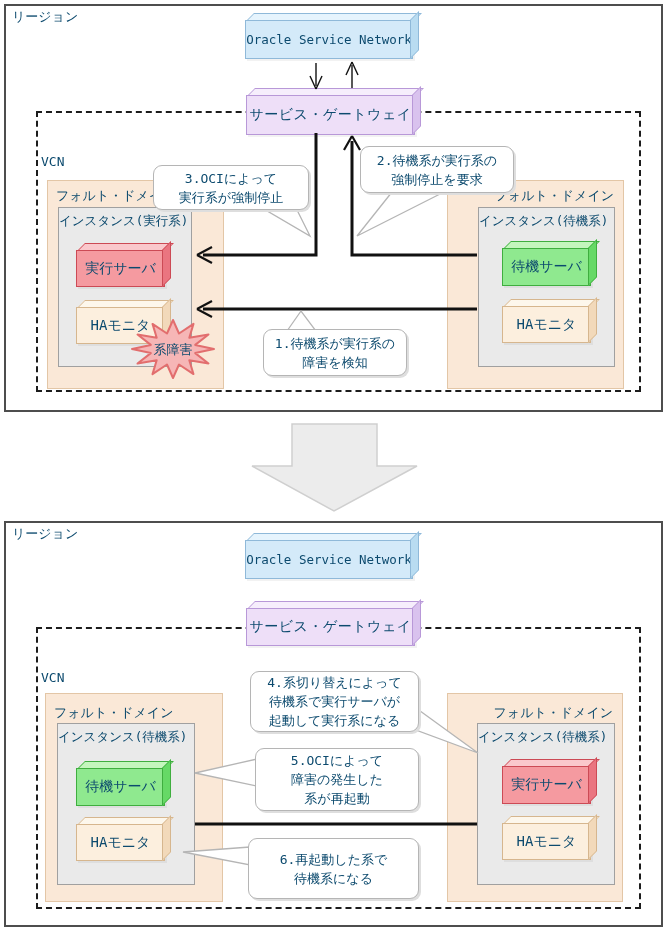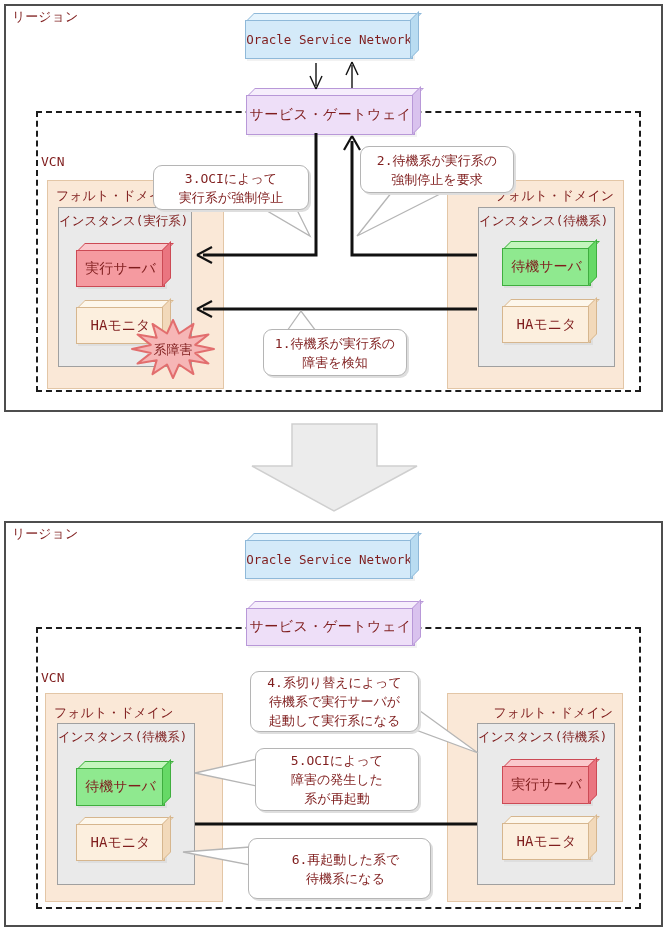--- a/index.html
+++ b/index.html
@@ -1,18 +1,18 @@
 <!DOCTYPE html>
 <html><head>
 <meta charset="utf-8">
 <style>
   html,body{margin:0;padding:0;background:#fff;}
   #stage{
     position:relative;width:668px;height:931px;background:#fff;overflow:hidden;
-    font-family:"DejaVu Sans Mono","Liberation Mono",monospace;color:#7f1d1d;
+    font-family:"DejaVu Sans Mono","Liberation Mono",monospace;color:#0c4a6e;
   }
   .panel{position:absolute;border:2px solid #4d4d4d;background:#fff;}
   .region-label{position:absolute;font-size:13px;z-index:3;}
   .vcn{position:absolute;border:2px dashed #1c1c1c;z-index:1;}
   .vcn-label{position:absolute;font-size:13px;z-index:3;margin-top:40px;}
   .fd{position:absolute;background:#fae8d7;border:1px solid #e3c6a6;z-index:2;}
   .fd-label{position:absolute;top:6px;font-size:13px;white-space:nowrap;}
   .fd-label.l{left:8px;} .fd-label.r{right:9px;}
   .inst{position:absolute;background:#eaeaea;border:1px solid #a0a0a0;z-index:2;}
   .inst-label{position:absolute;top:5px;left:0;width:100%;text-align:left;font-size:12.5px;white-space:nowrap;}
@@ -187,18 +187,18 @@
   <div class="callout" style="left:250px;top:671px;width:167px;height:59px;">
     <div>4.系切り替えによって</div>
     <div>待機系で実行サーバが</div>
     <div>起動して実行系になる</div>
   </div>
   <div class="callout" style="left:255px;top:748px;width:162px;height:61px;">
     <div>5.OCIによって</div>
     <div>障害の発生した</div>
     <div>系が再起動</div>
   </div>
-  <div class="callout" style="left:248px;top:838px;width:169px;height:59px;padding-left:12px;">
+  <div class="callout" style="left:248px;top:838px;width:169px;height:59px;">
     <div>6.再起動した系で</div>
     <div>待機系になる</div>
   </div>
 
 </div>
 
 </body></html>

